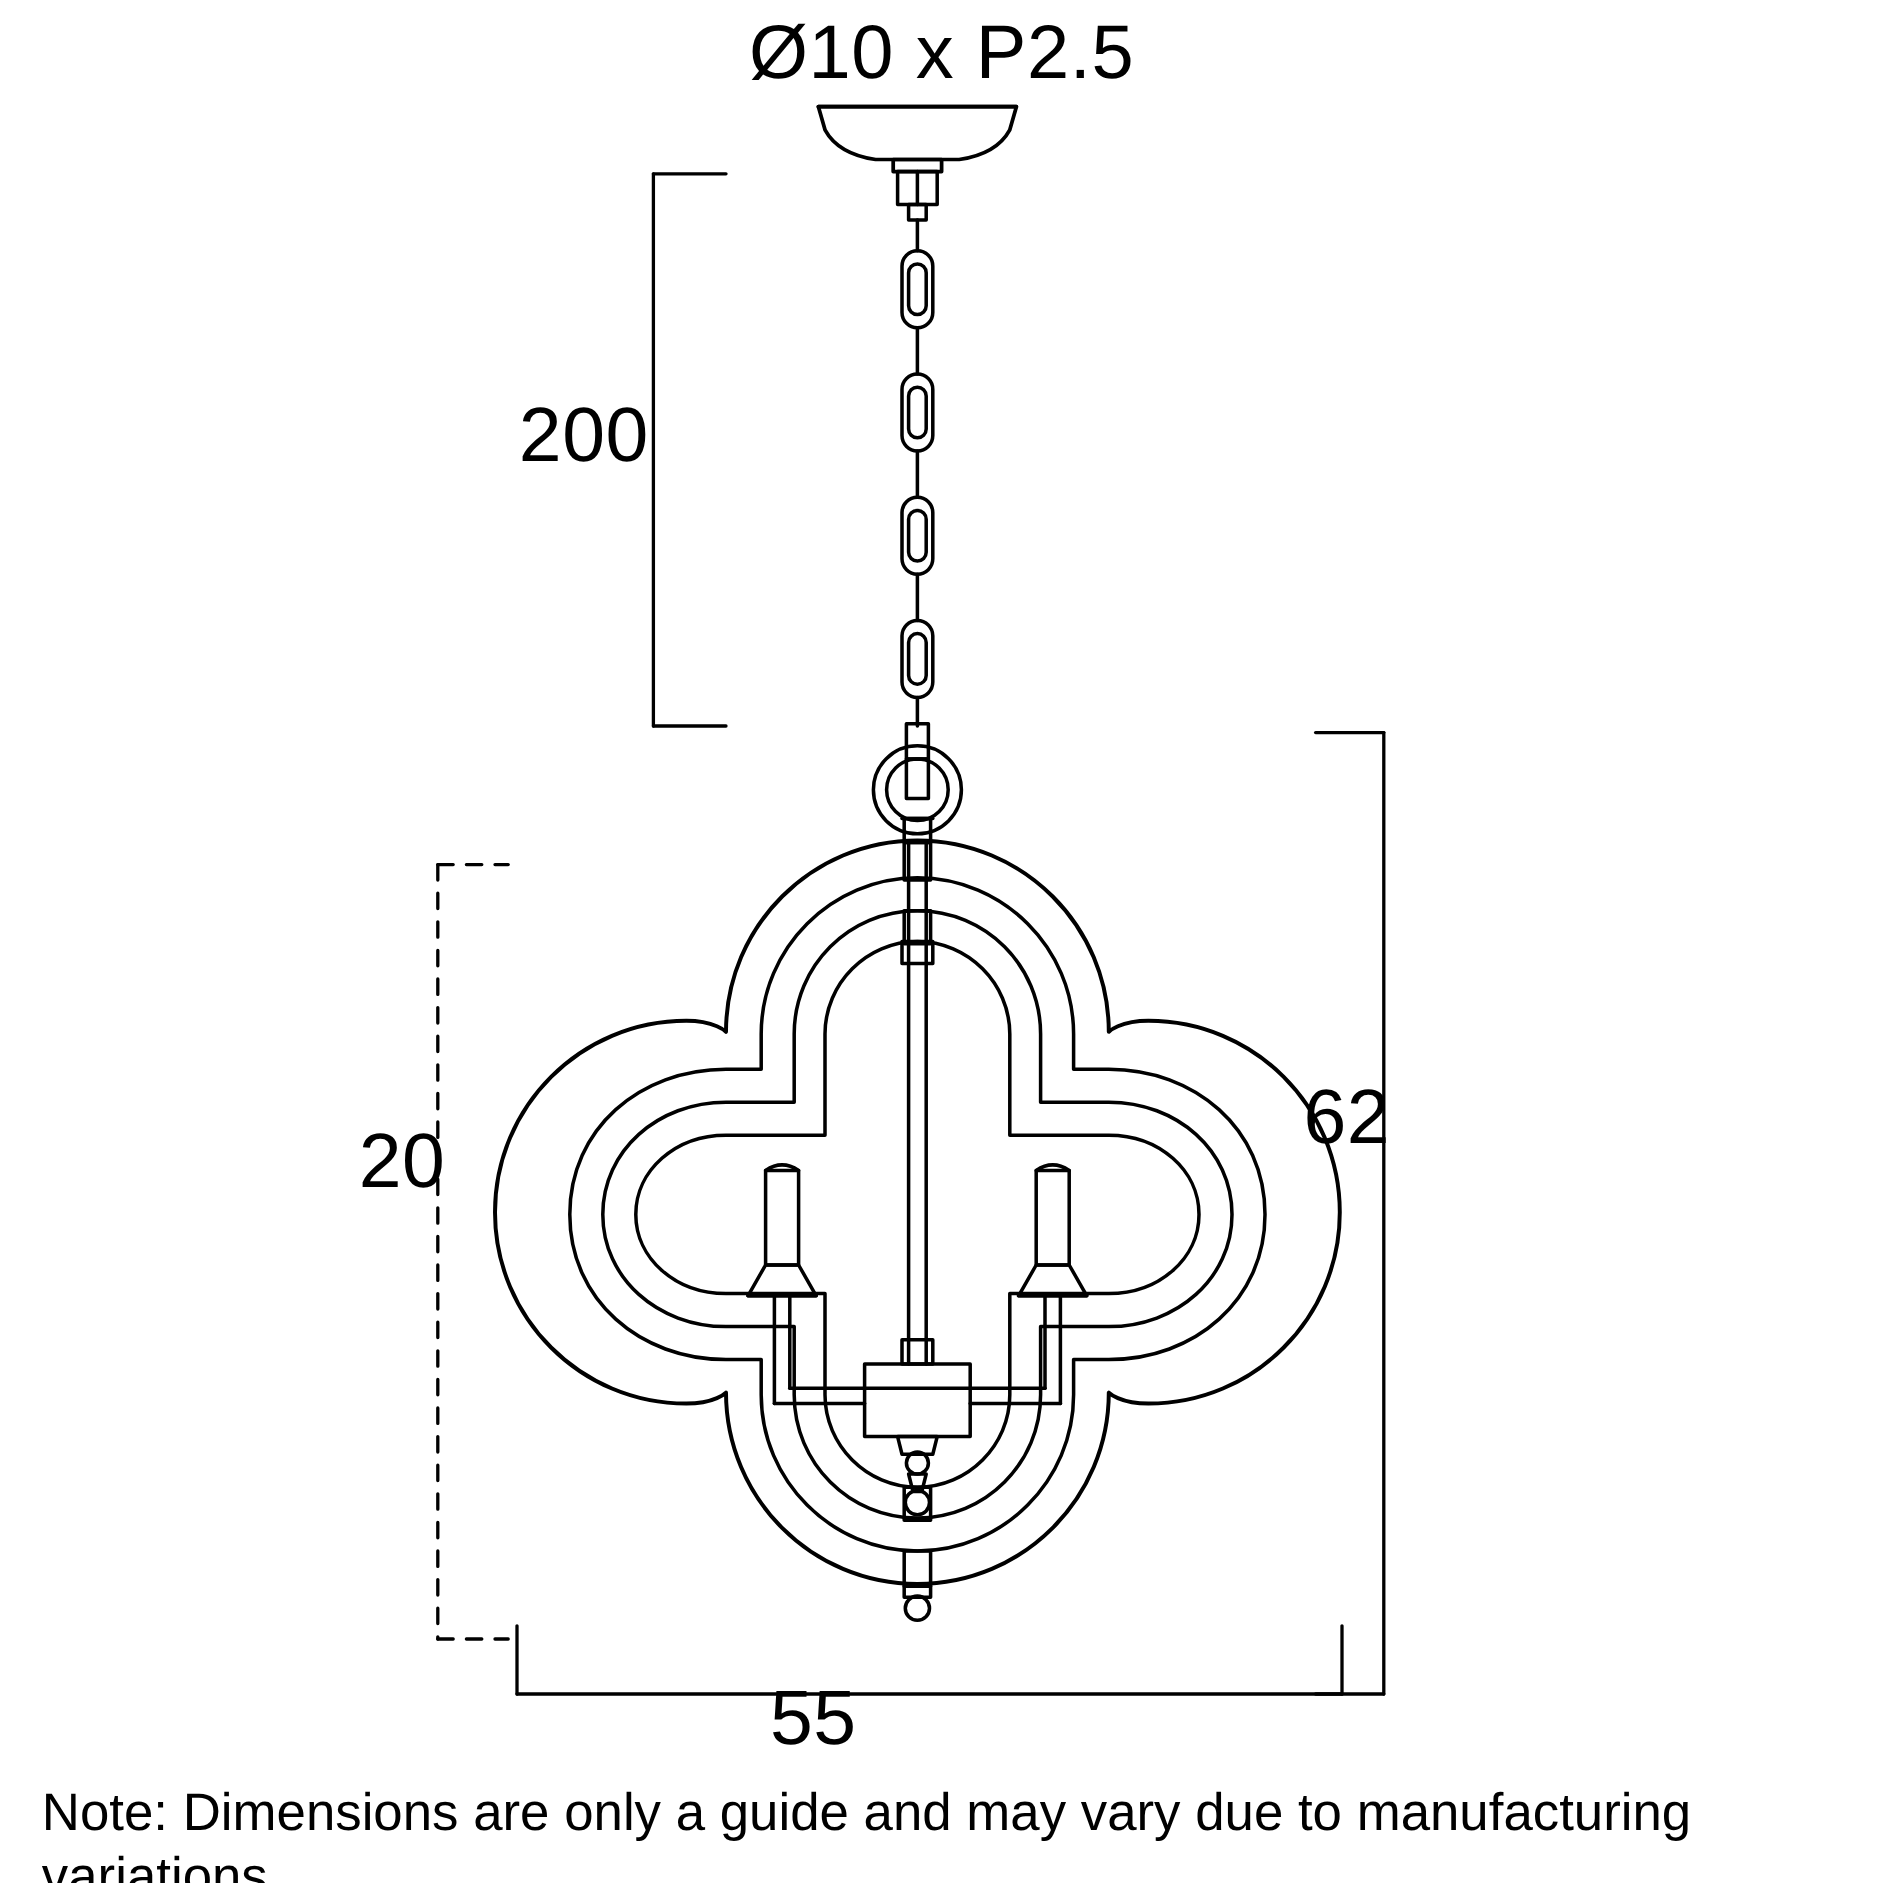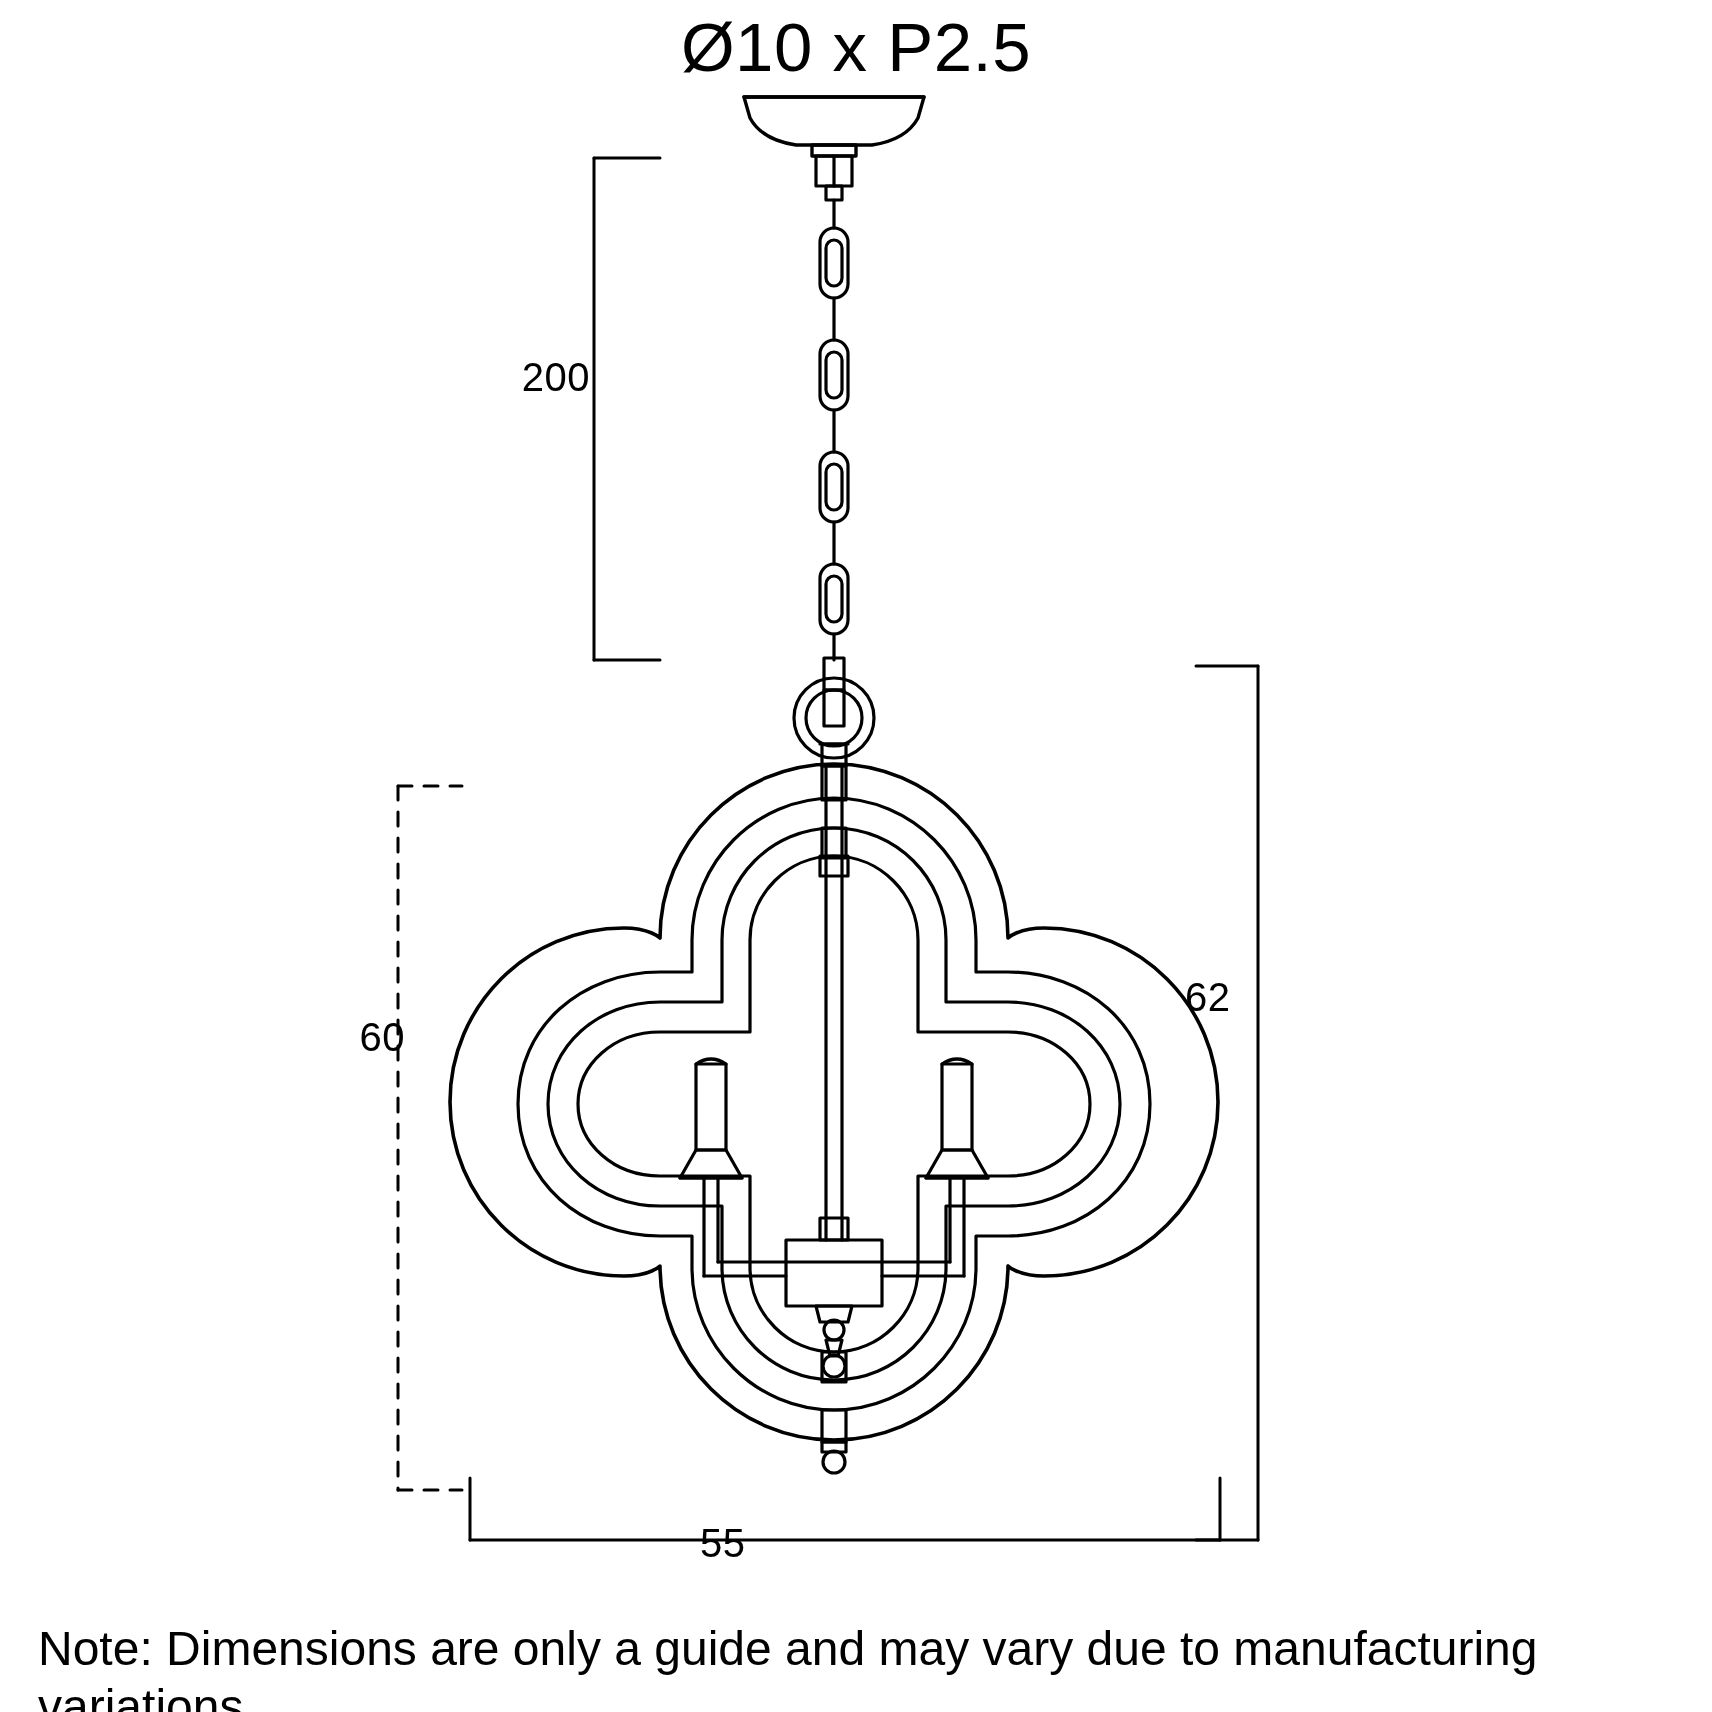--- a/index.html
+++ b/index.html
@@ -18,21 +18,21 @@
   #sheet {
     position: absolute;
     left: 0;
     top: 0;
     width: 1712px;
     height: 1712px;
   }
   .dim-label {
     position: absolute;
     font-family: "Liberation Sans", sans-serif;
-    font-size: 40px;
+    font-size: 70px;
     color: #000;
     white-space: nowrap;
     letter-spacing: 0.5px;
   }
   #label-thread {
     left: 0;
     top: 8px;
     width: 1712px;
     text-align: center;
     font-size: 69px;
@@ -262,19 +262,19 @@
       <line x1="1220" y1="1540" x2="1220" y2="1478"></line>
     </g>
 
   </g>
 </svg>
 
 <div class="dim-label" id="label-thread">Ø10 x P2.5</div>
 
 <div class="dim-label" id="label-drop">200</div>
 
-<div class="dim-label" id="label-height">60</div>
+<div class="dim-label" id="label-height">20</div>
 
 <div class="dim-label" id="label-overall">62</div>
 
 <div class="dim-label" id="label-width">55</div>
 
 <div id="note">Note: Dimensions are only a guide and may vary due to manufacturing variations.</div>
 
 </body></html>

